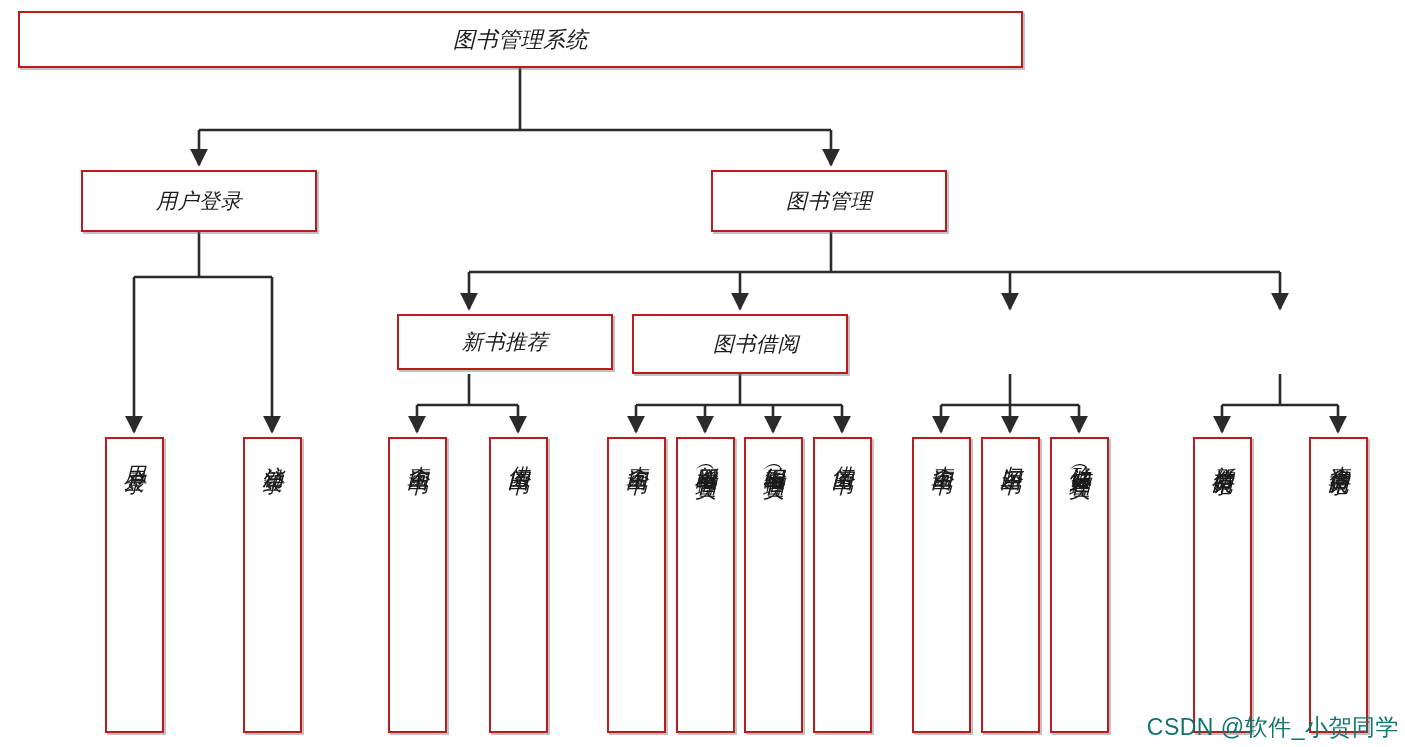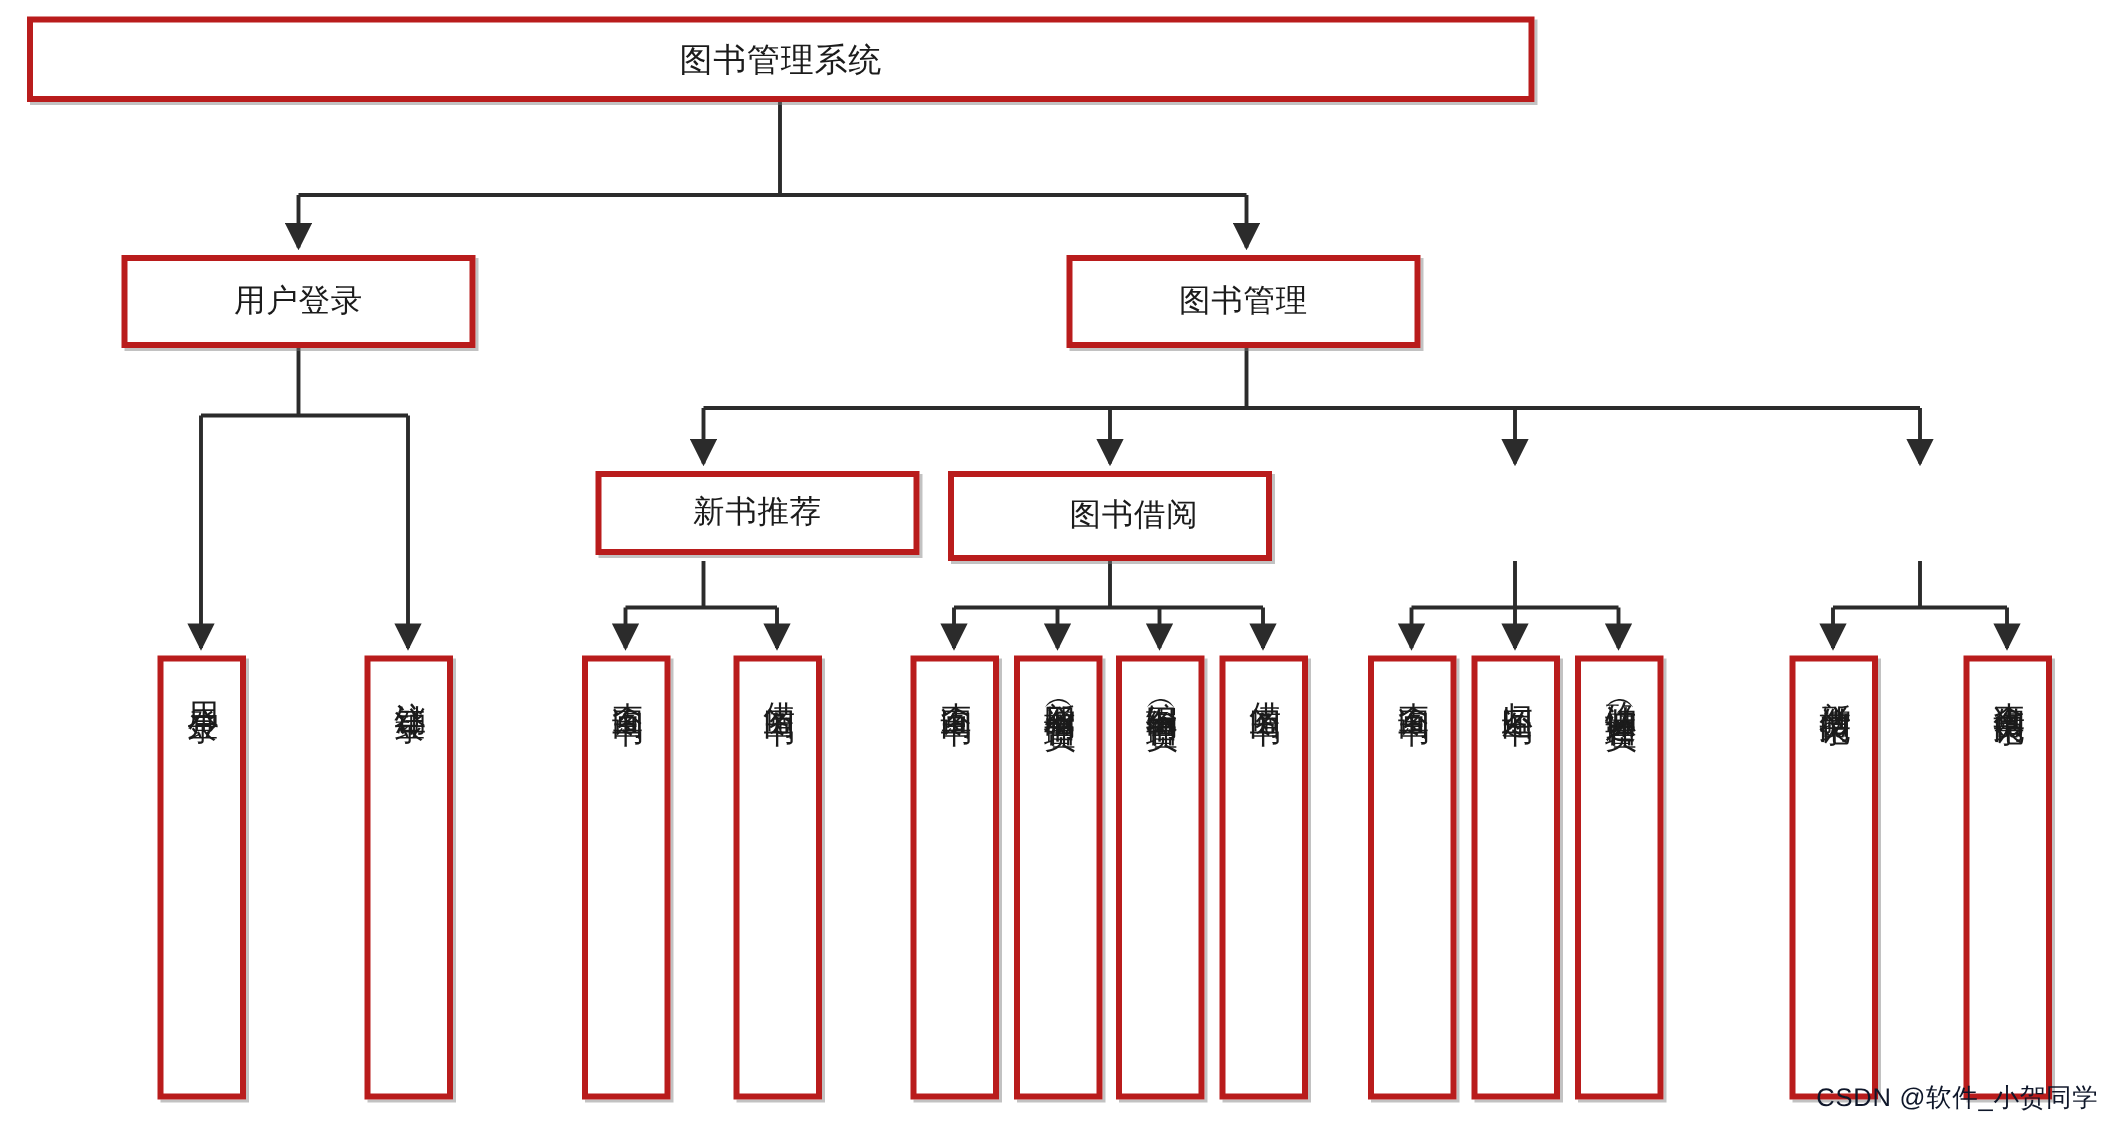--- a/index.html
+++ b/index.html
@@ -23,27 +23,28 @@
     left: 0;
     top: 0;
     width: 1405px;
     height: 747px;
     pointer-events: none;
   }
   .node {
     position: absolute;
     box-sizing: border-box;
     background: #ffffff;
-    border: 4px solid #b91c1c;
+    border: 2px solid #b91c1c;
     box-shadow: 2px 2px 0 rgba(120,120,120,0.45);
     display: flex;
     align-items: center;
     justify-content: center;
     color: #1b1b1b;
     z-index: 2;
+    font-style: italic;
   }
   .node-label {
     display: block;
     text-align: center;
     line-height: 1.18;
     white-space: nowrap;
   }
   
   .node.horiz .node-label {
     font-size: 21px;
@@ -67,22 +68,22 @@
     white-space: nowrap;
     margin-top: 6px;
   }
   .node.vert.tall-text .node-label {
     letter-spacing: 2px;
   }
   #watermark {
     position: absolute;
     right: 6px;
     bottom: 4px;
-    font-size: 17px;
-    color: #0f172a;
+    font-size: 23px;
+    color: #0f766e;
     letter-spacing: 0.5px;
     z-index: 3;
     white-space: nowrap;
   }
 </style>
 </head>
 <body>
 
 <div id="diagram-canvas">
 

